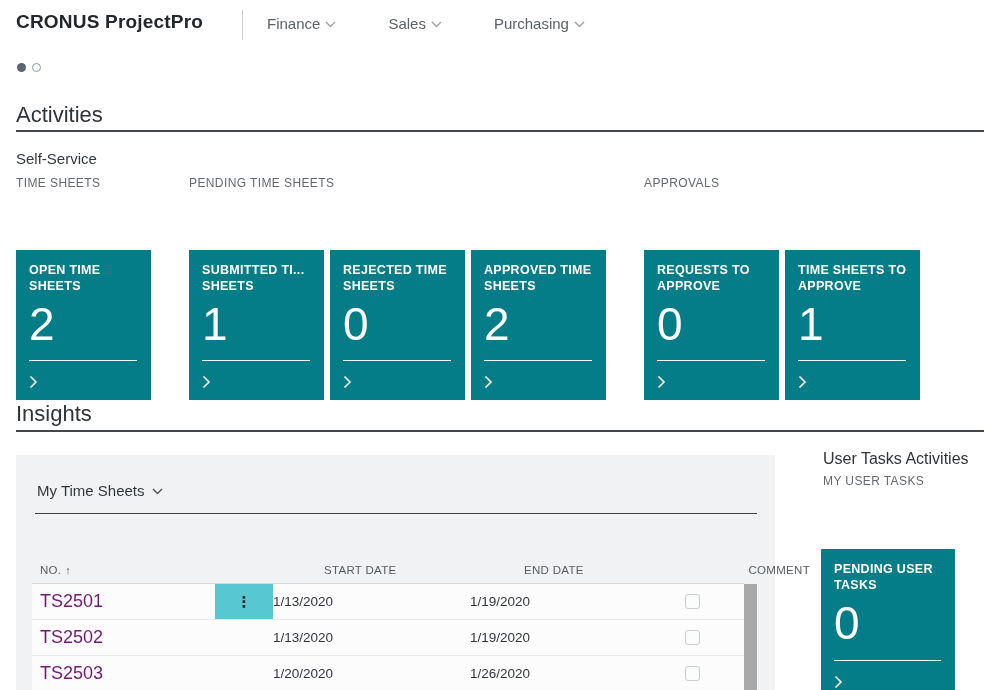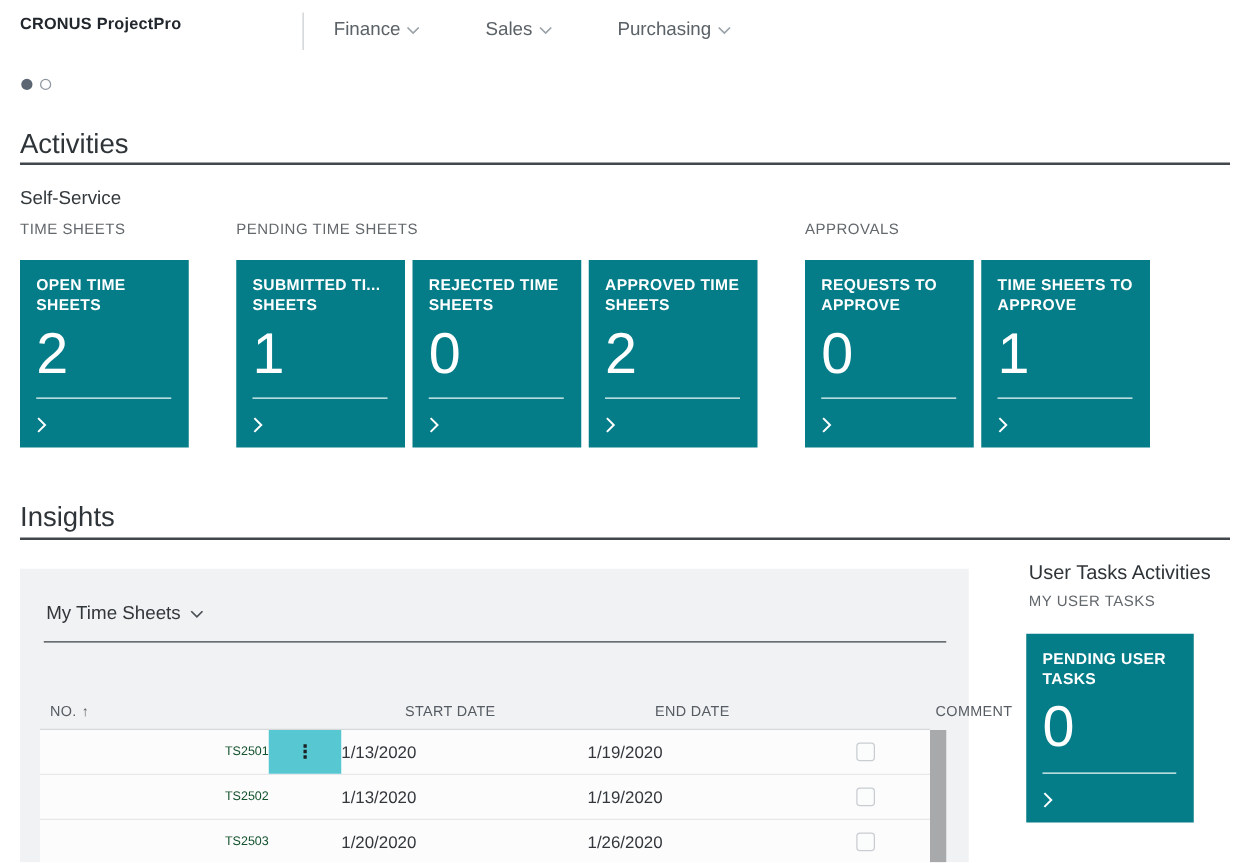--- a/index.html
+++ b/index.html
@@ -3,60 +3,60 @@
 <meta charset="utf-8">
 <style>
   * { margin:0; padding:0; box-sizing:border-box; }
   html,body { background:#fff; }
   #page {
     position:relative; width:986px; height:690px; overflow:hidden;
     background:#fff; font-family:"Liberation Sans","DejaVu Sans",sans-serif;
     color:#33373b;
   }
   
-  .app-title { position:absolute; left:16px; top:11px; font-size:13px; font-weight:700; color:#21272c; letter-spacing:.2px; }
+  .app-title { position:absolute; left:16px; top:11px; font-size:19px; font-weight:700; color:#21272c; letter-spacing:.2px; }
   .hdr-divider { position:absolute; left:242px; top:10px; width:1px; height:30px; background:#c9ced2; }
   .top-nav { position:absolute; left:267px; top:15px; display:flex; gap:52px; }
   .nav-item { display:flex; align-items:center; gap:5px; font-size:15px; color:#5a6167; cursor:pointer; }
   .chev-down { width:11px; height:7px; margin-top:2px; }
   .chev-down polyline { fill:none; stroke:#9aa2a8; stroke-width:1.4; }
   
   .dots { position:absolute; left:17px; top:63px; display:flex; gap:6px; align-items:center; }
   .dot { width:9px; height:9px; border-radius:50%; }
   .dot.active { background:#5b6672; }
   .dot.inactive { background:transparent; border:1.5px solid #8d969e; }
   
   .section-h { position:absolute; left:16px; font-size:22px; color:#2f3438; }
   .section-rule { position:absolute; left:16px; right:2px; height:2px; background:#42474c; }
   .subheading { position:absolute; left:16px; top:150px; font-size:15px; color:#33383c; }
   
   .groups { position:absolute; left:16px; top:176px; display:flex; gap:38px; }
   .group-label { font-size:12px; color:#63686d; letter-spacing:.4px; margin-bottom:18px; white-space:nowrap; }
   .tiles { display:flex; gap:6px; }
-  .tile { position:relative; width:135px; height:150px; background:#057d88; color:#fff; padding:12px 13px; cursor:pointer; }
+  .tile { position:relative; width:135px; height:150px; background:#057d88; color:#fff; padding:12px 13px; cursor:pointer;margin-top:42px; }
   .tile-title { font-size:12.5px; font-weight:700; letter-spacing:.3px; line-height:16px; }
   .tile-value { margin-top:5px; font-size:46px; font-weight:300; line-height:50px; }
   .tile-line { position:absolute; left:13px; right:14px; bottom:39px; height:1px; background:rgba(255,255,255,.95); }
   .tile-chev { position:absolute; left:13px; bottom:11px; width:9px; height:14px; }
   .tile-chev polyline { fill:none; stroke:#fff; stroke-width:1.6; }
   
   .panel { position:absolute; left:16px; top:455px; width:759px; height:235px; background:#f1f2f3; }
   .part-title { position:absolute; left:21px; top:27px; display:flex; align-items:center; gap:7px; font-size:15px; color:#33373b; cursor:pointer; }
   .part-title .chev-down polyline { stroke:#4a5055; }
   .part-rule { position:absolute; left:19px; top:58px; width:722px; height:1px; background:#3c4146; }
   .tbl { position:absolute; left:16px; top:101px; width:712px; }
   .tbl-row { display:grid; grid-template-columns:183px 58px 197px 170px 104px; align-items:center; }
   .tbl-head { height:28px; border-bottom:1px solid #d6d8da;gap:18px; }
   .th { font-size:11.5px; color:#565c63; letter-spacing:.3px; white-space:nowrap; }
   .th-no { padding-left:8px; display:flex; gap:4px; align-items:baseline; }
   .sort-arrow { font-size:11px; color:#565c63; }
   .th-start { padding-left:15px; }
   .th-comment { text-align:right; padding-right:6px; }
   .data-row { height:36px; background:#fcfcfd; border-bottom:1px solid #e7e8ea; }
-  .cell-no { padding-left:8px; font-size:10px; color:#14532d; cursor:pointer;text-align:right; }
+  .cell-no { padding-left:8px; font-size:18px; color:#701a75; cursor:pointer; }
   .cell-menu { position:relative; height:100%; }
   .cell-menu.selected { background:#57c8d2; display:flex; align-items:center; justify-content:center; cursor:pointer; }
   .vellipsis { font-size:15px; font-weight:700; color:#1c2124; line-height:1; }
   .cell-date { font-size:13.5px; color:#33373b; }
   .cell-start { }
   .cell-comment { display:flex; justify-content:center; }
   .checkbox { width:15px; height:15px; border:1px solid #c9cdd1; border-radius:3px; background:#fbfcfc; cursor:pointer; }
   .scrollbar { position:absolute; left:728px; top:129px; width:13px; bottom:0; background:#a7a9ab; cursor:pointer; }
   
   .ut-title { position:absolute; left:823px; top:450px; font-size:16px; color:#2f3438; }

